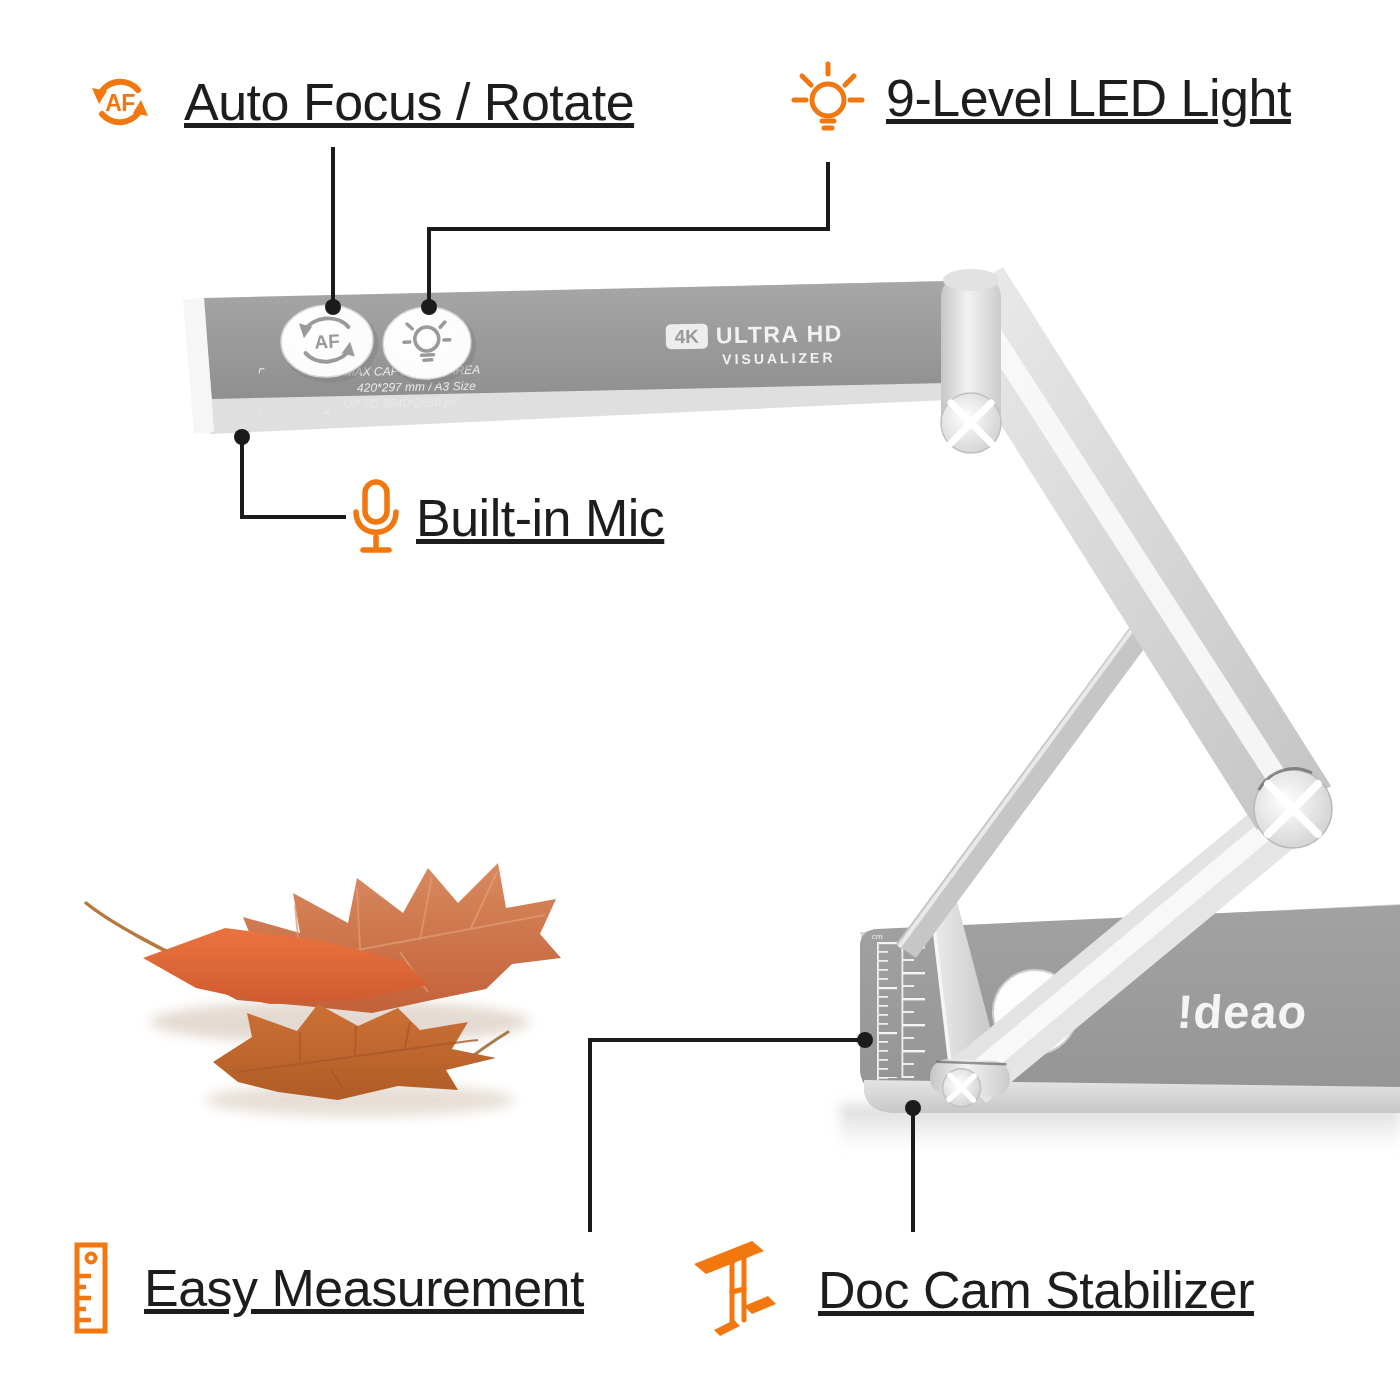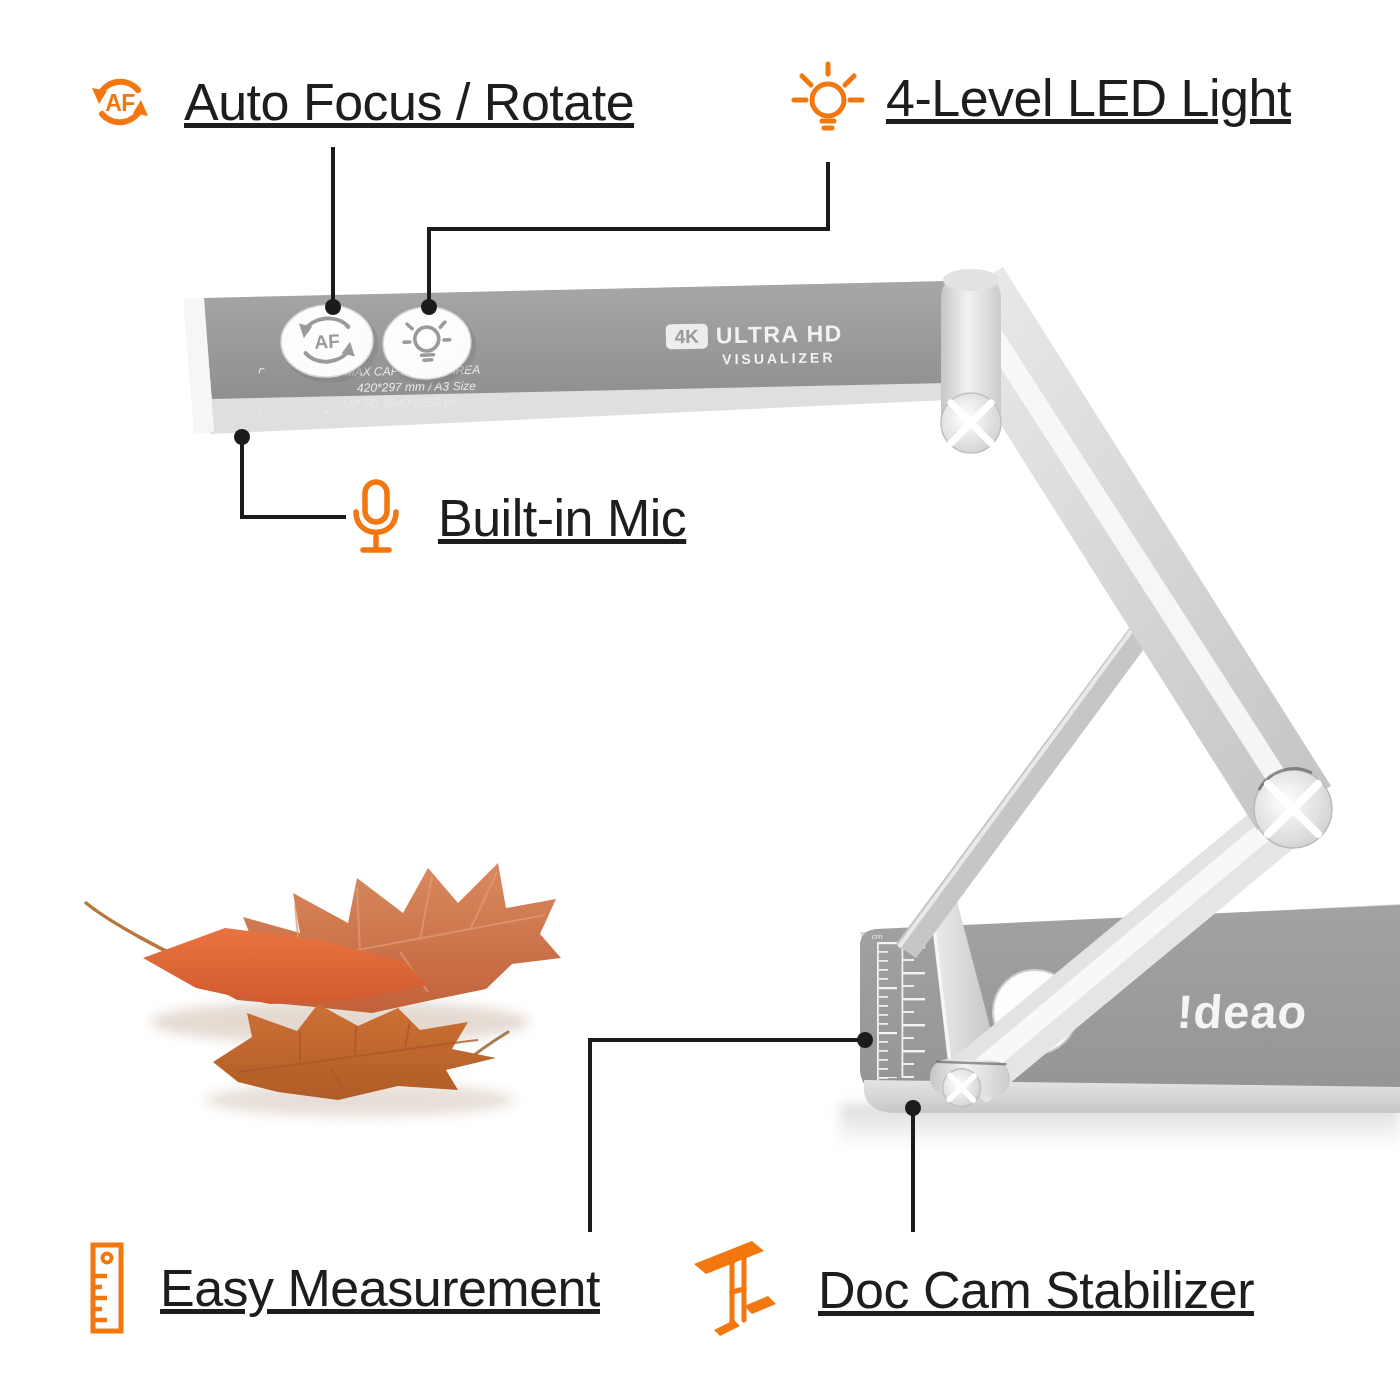--- a/index.html
+++ b/index.html
@@ -269,36 +269,36 @@
       <circle cx="42" cy="42" r="16"></circle>
       <line x1="36" y1="63" x2="48" y2="63"></line>
           <line x1="38" y1="70" x2="46" y2="70"></line>
       <line x1="8" y1="42" x2="20" y2="42"></line>
           <line x1="64" y1="42" x2="76" y2="42"></line>
       <line x1="16" y1="18" x2="25" y2="27"></line>
           <line x1="68" y1="18" x2="59" y2="27"></line>
       <line x1="42" y1="6" x2="42" y2="16"></line>
     </g>
   </svg>
-  <span class="txt">4-Level LED Light</span>
-</div>
-
-<div class="label" style="left:348px;top:478px;height:80px;gap:34px">
+  <span class="txt">9-Level LED Light</span>
+</div>
+
+<div class="label" style="left:348px;top:478px;height:80px;gap:12px">
   <svg width="56" height="78" viewBox="0 0 56 78">
     <g stroke="#F2770E" stroke-width="5.5" fill="none" stroke-linecap="round">
       <rect x="17" y="3" width="22" height="40" rx="11"></rect>
       <path d="M 8 33 C 8 60 48 60 48 33"></path>
       <line x1="28" y1="58" x2="28" y2="68"></line>
       <line x1="15" y1="71" x2="41" y2="71"></line>
     </g>
   </svg>
   <span class="txt">Built-in Mic</span>
 </div>
 
-<div class="label" style="left:90px;top:1240px;height:96px;gap:36px">
+<div class="label" style="left:74px;top:1240px;height:96px;gap:36px">
   <svg width="34" height="92" viewBox="0 0 34 92">
     <g stroke="#F2770E" fill="none">
       <rect x="3" y="3" width="28" height="86" stroke-width="5"></rect>
       <circle cx="17" cy="16" r="4.5" stroke-width="4"></circle>
       <g stroke-width="4.5" stroke-linecap="butt">
         <line x1="3" y1="34" x2="17" y2="34"></line>
             <line x1="3" y1="45" x2="12" y2="45"></line>
         <line x1="3" y1="56" x2="17" y2="56"></line>
             <line x1="3" y1="67" x2="12" y2="67"></line>
         <line x1="3" y1="78" x2="17" y2="78"></line>

